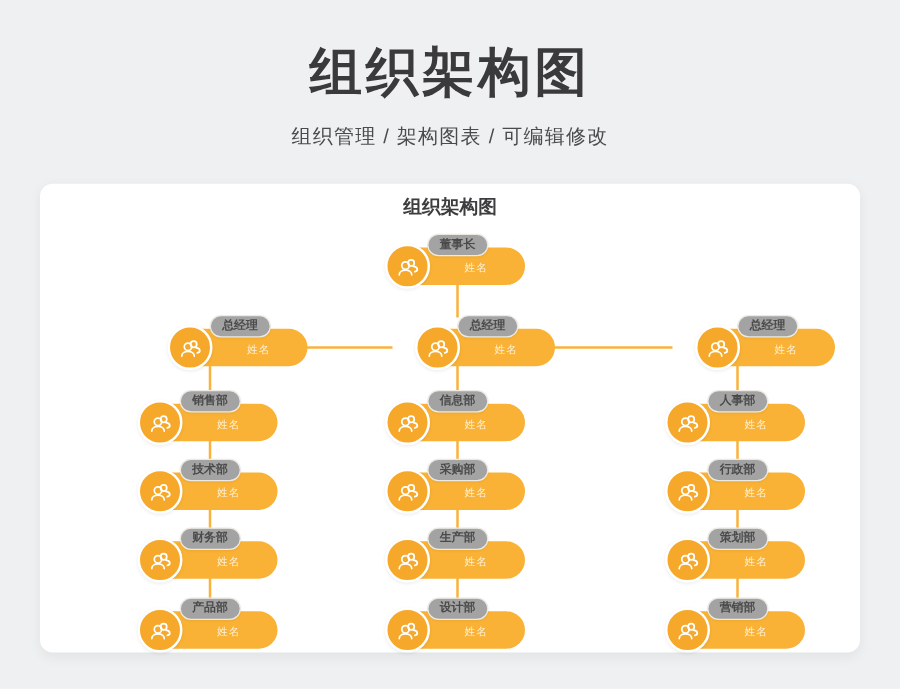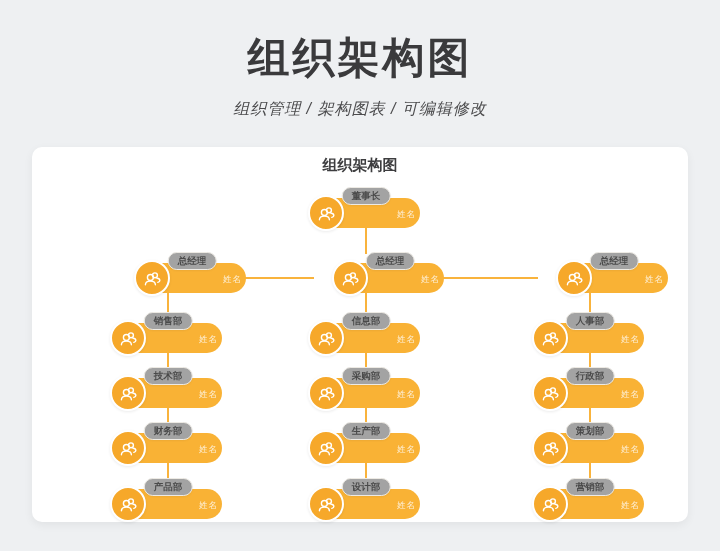--- a/index.html
+++ b/index.html
@@ -17,21 +17,20 @@
     font-weight:800;
     letter-spacing:3px;
     color:#3a3a3c;
   }
   .page-subtitle {
     margin-top:13px;
     text-align:center;
     font-size:16px;
     letter-spacing:1px;
     color:#4b4b4d;
-    font-style:italic;
   }
   .card {
     position:absolute;
     left:32px; top:147px;
     width:656px; height:375px;
     background:#ffffff;
     border-radius:10px;
     box-shadow:0 3px 10px rgba(0,0,0,0.06);
   }
   .card-title {
@@ -72,21 +71,21 @@
     font-size:9.5px;
     font-weight:bold;
     color:#4a4a4a;
     white-space:nowrap;
     line-height:12px;
   }
   .node-name {
     position:absolute;
     left:34px; right:4px;
     top:11px;
-    text-align:right;
+    text-align:center;
     font-size:8.5px;
     color:rgba(255,255,255,0.82);
     letter-spacing:1px;
   }
   
   .col-l { left:82px; }
   .col-c { left:280px; }
   .col-r { left:504px; }
   
   .row-1 { top:51px; }

